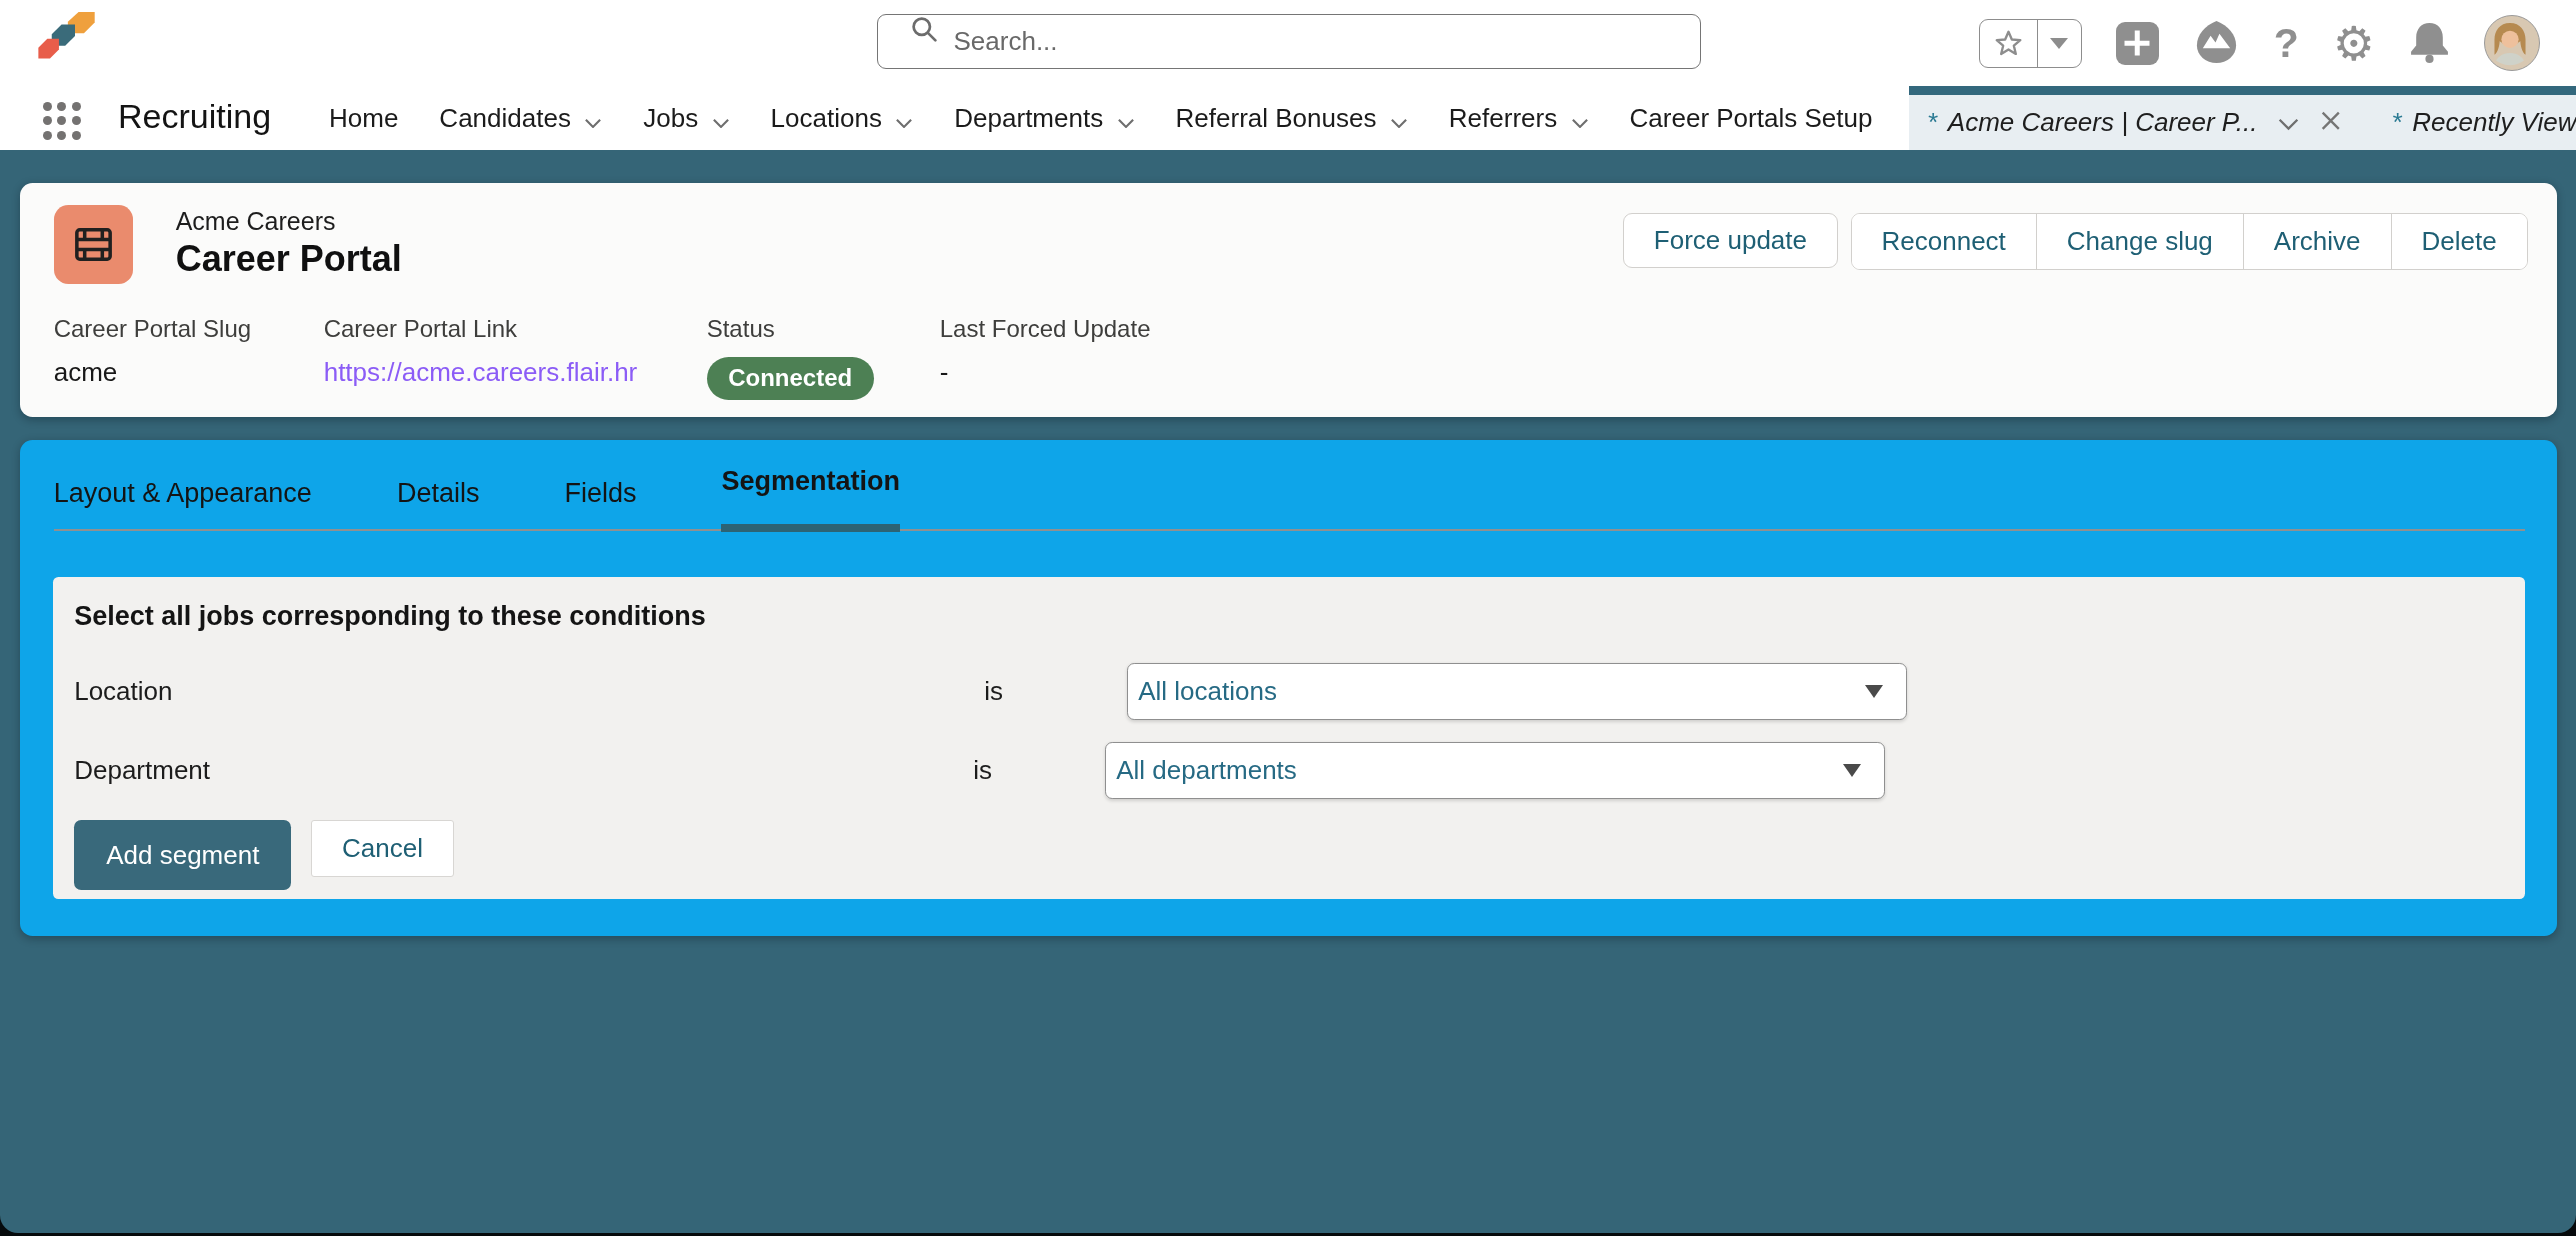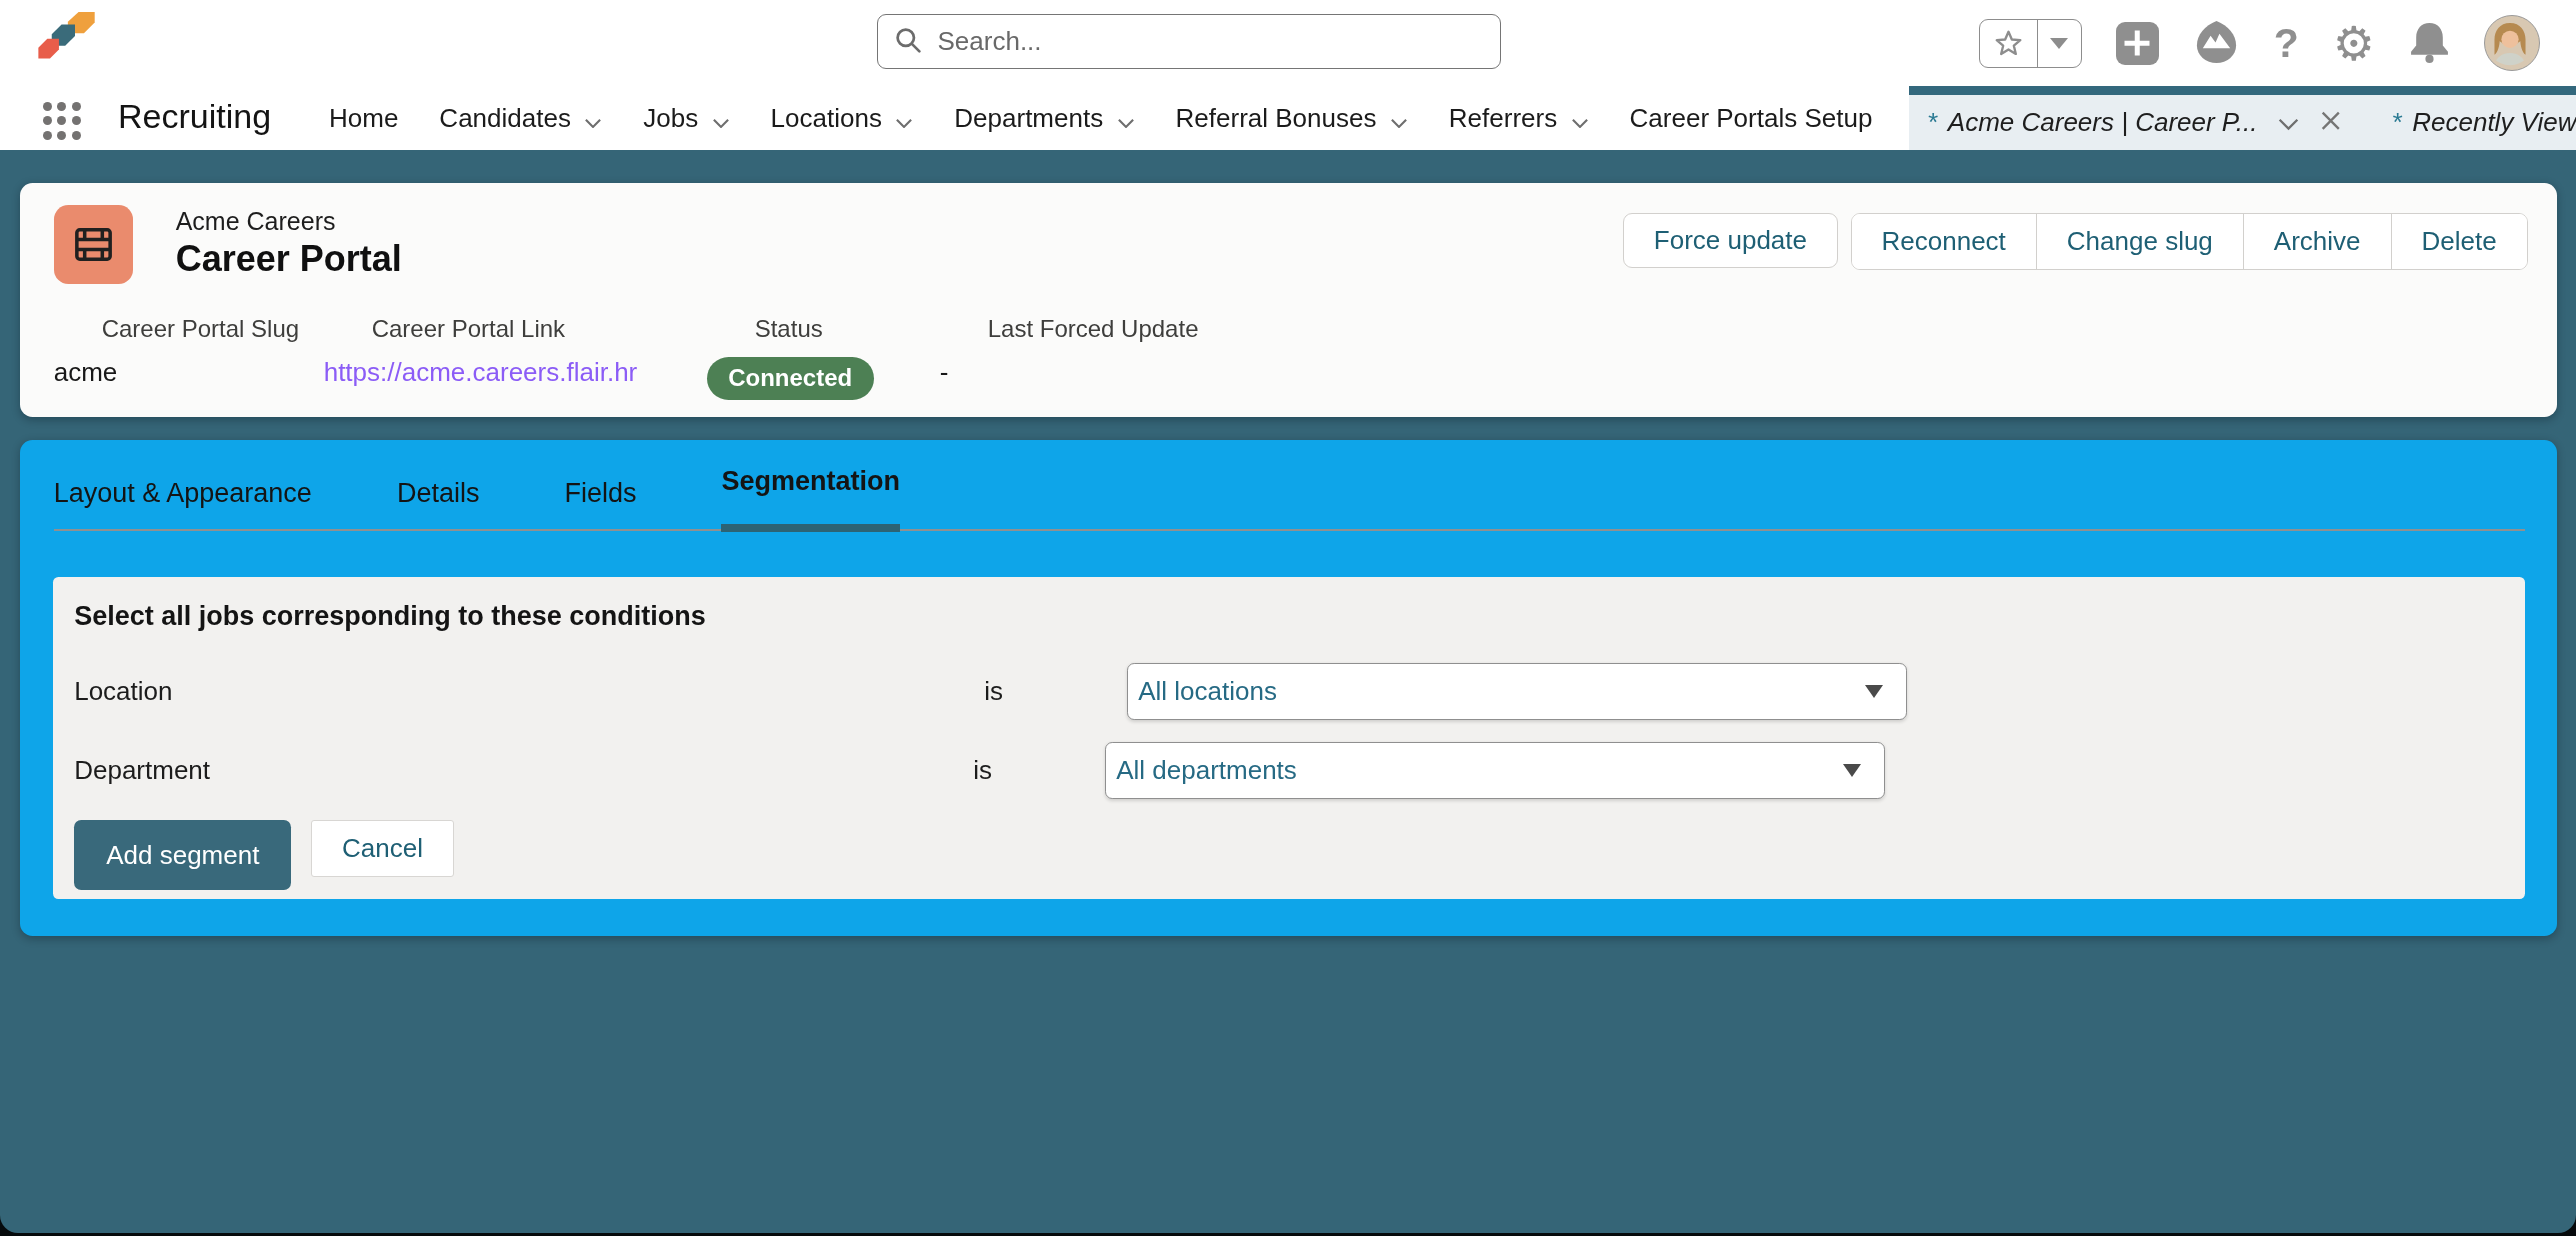--- a/index.html
+++ b/index.html
@@ -10,23 +10,23 @@
     -webkit-font-smoothing:antialiased;
   }
   .app{
     position:absolute;left:0;top:0;width:2576px;height:1233px;
     background:#356577;border-radius:0 0 18px 18px;overflow:hidden;
   }
   
   .topbar{position:absolute;top:0;left:0;right:0;height:86px;background:#ffffff;}
   .logo{position:absolute;left:32px;top:10.7px;}
   .searchbox{
-    position:absolute;left:877px;top:14.3px;width:624px;height:55px;box-sizing:border-box;
+    position:absolute;left:877px;top:14.3px;width:824px;height:55px;box-sizing:border-box;
     border:1.8px solid #757575;border-radius:9px;background:#fff;
-    display:flex;align-items:center;padding:0 16px;
+    display:flex;padding:0 32px;
   }
   .searchbox input{
     border:none;outline:none;flex:1;background:transparent;
     font-size:26px;color:#3c3c3c;font-family:inherit;margin-left:12.5px;
   }
   .searchbox input::placeholder{color:#696969;}
   .top-icons{position:absolute;right:36px;top:0;height:86px;display:flex;align-items:center;gap:34px;}
   .fav-combo{display:flex;height:47px;border:1.8px solid #8d8d8d;border-radius:9px;overflow:hidden;}
   .fav-star{width:57px;display:flex;align-items:center;justify-content:center;border-right:1.8px solid #8d8d8d;}
   .fav-caret{width:43px;display:flex;align-items:center;justify-content:center;}
@@ -65,21 +65,21 @@
   .rec-title{position:absolute;left:156px;top:55px;font-size:36px;font-weight:700;color:#101010;}
   .actions{position:absolute;right:29px;top:29.5px;display:flex;gap:12.5px;}
   .btn{height:55px;display:flex;align-items:center;padding:0 30px;background:#fff;
        border:1.8px solid #d2d0cd;border-radius:9px;color:#1e5f74;font-size:26px;
        box-sizing:border-box;white-space:nowrap;cursor:pointer;font-family:inherit;}
   .btn-group{display:flex;border:1.8px solid #d2d0cd;border-radius:9px;overflow:hidden;background:#fff;}
   .btn-group .btn{border:none;border-left:1.8px solid #d2d0cd;border-radius:0;}
   .btn-group .btn:first-child{border-left:none;}
   .field{position:absolute;top:132px;}
   .f1{left:34px;} .f2{left:304px;} .f3{left:687px;} .f4{left:920px;}
-  .flabel{font-size:24px;color:#3e3e3c;margin-bottom:14.3px;margin-left:48px;}
+  .flabel{font-size:24px;color:#3e3e3c;margin-bottom:14.3px;}
   .fvalue{font-size:26px;color:#181818;}
   .fvalue.link{color:#8b5cf6;cursor:pointer;text-align:center;}
   .badge{display:inline-block;background:#4d8054;color:#fff;font-weight:700;font-size:24px;
          padding:7.2px 21.5px;border-radius:894px;}
   
   .card2{top:440px;height:496px;background:#0ea5e9;}
   .tabs{position:absolute;left:34px;right:32px;top:23px;height:68px;display:flex;gap:85px;
         align-items:flex-end;border-bottom:2.7px solid #909090;box-sizing:border-box;}
   .tab{font-size:27px;color:#141414;padding-bottom:19.7px;cursor:pointer;white-space:nowrap;}
   .tab.active{font-weight:700;border-bottom:8px solid #2d6374;padding-bottom:27px;margin-bottom:-2.7px;text-align:center;}

